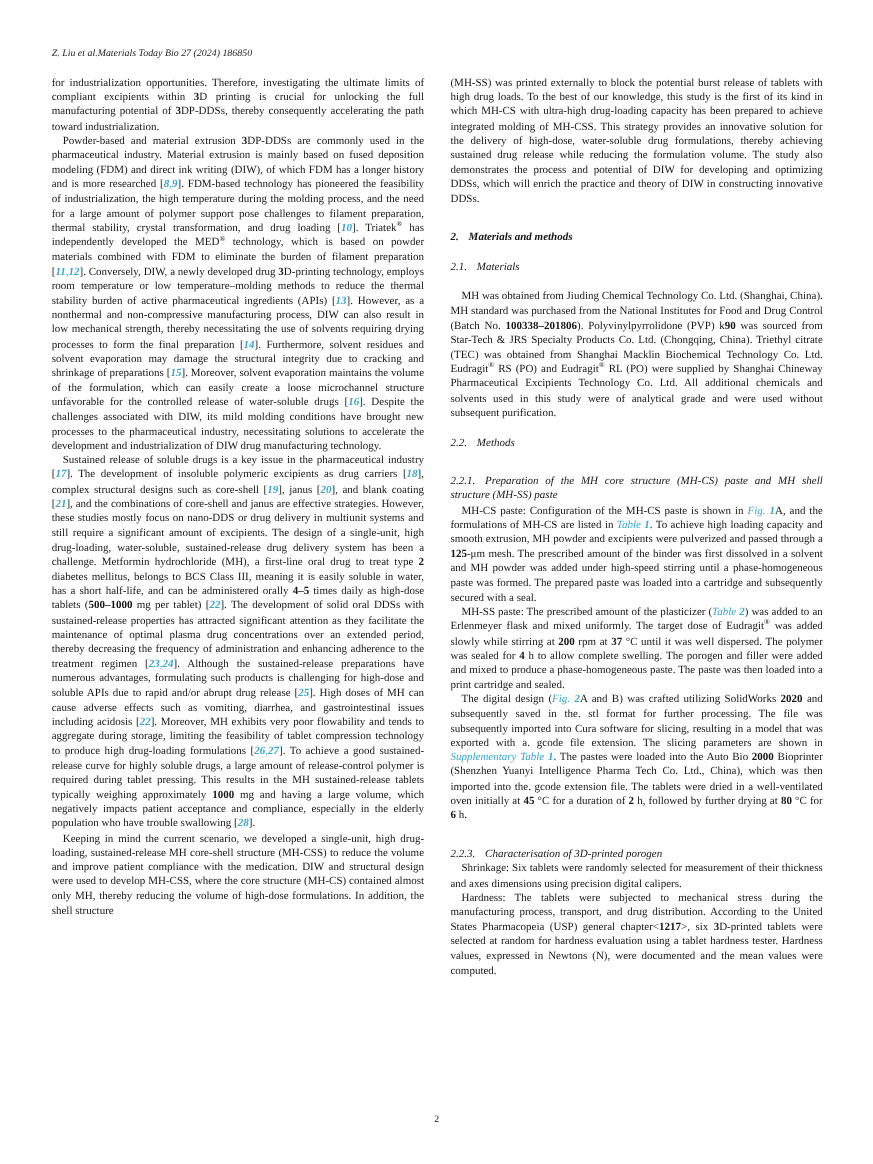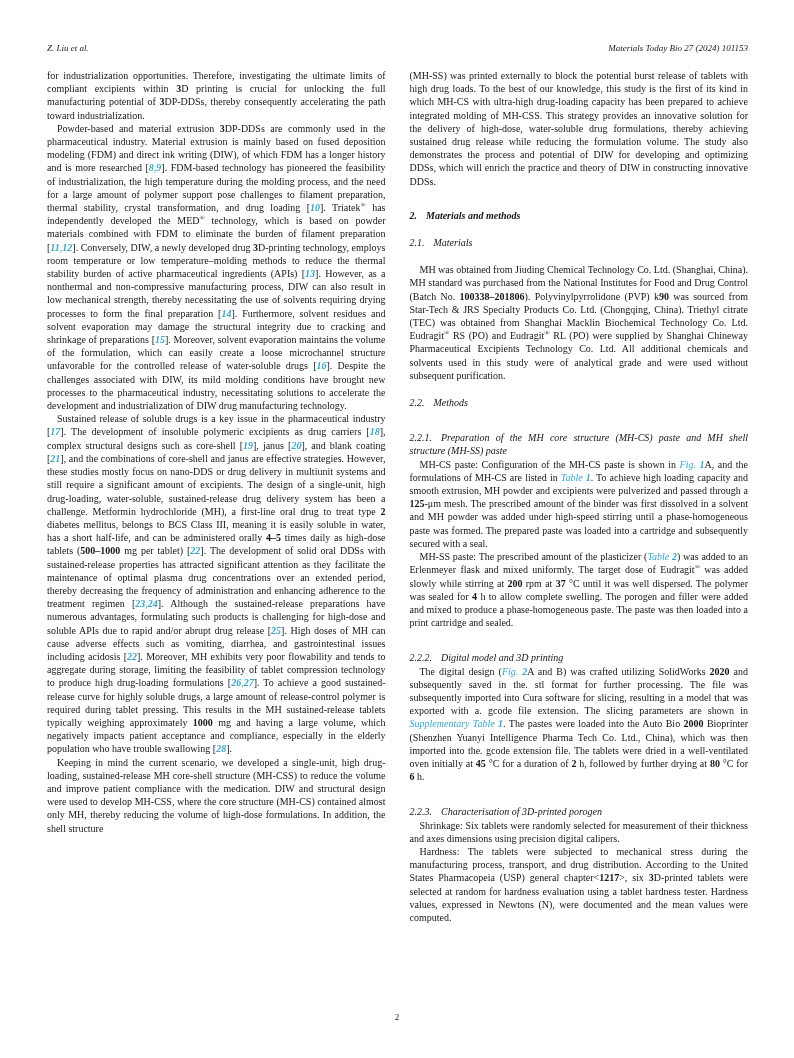--- a/index.html
+++ b/index.html
@@ -3,21 +3,21 @@
 <meta charset="utf-8">
 <style>
   html,body { margin:0; padding:0; background:#ffffff; }
   .page {
     position:relative; width:794px; height:1058px; background:#ffffff;
     font-family:"Liberation Serif", serif; color:#161616;
     overflow:hidden; margin:0 auto;
   }
   .running-head {
     position:absolute; top:43px; left:47px; right:46px;
-    display:flex; justify-content:space-between;
+    display:flex; justify-content:flex-start;
     font-size:9px; font-style:italic; color:#1c1c1c;
   }
   .body-cols {
     position:absolute; top:69px; left:47px; right:46px; height:928px;
     display:flex; gap:24px; overflow:hidden;
   }
   .col {
     flex:1 1 0; min-width:0;
     font-size:10px; line-height:13.2px;
     text-align:justify; hyphens:auto; -webkit-hyphens:auto;
@@ -36,40 +36,39 @@
     position:absolute; bottom:36px; left:0; right:0;
     text-align:center; font-size:9px; color:#1c1c1c;
   }
 </style>
 </head>
 <body>
 
 <div class="page">
   <div class="running-head">
     <span>Z. Liu et al.</span>
-    <span>Materials Today Bio 27 (2024) 101153</span>
+    <span>Materials Today Bio 27 (2024) 186850</span>
   </div>
 
   <div class="body-cols">
     <div class="col" id="col-left">
         <p class="para">for industrialization opportunities. Therefore, investigating the ultimate limits of compliant excipients within <span class="fig">3</span>D printing is crucial for unlocking the full manufacturing potential of <span class="fig">3</span>DP-DDSs, thereby consequently accelerating the path toward industrialization.</p>
         <p class="para indent">Powder-based and material extrusion <span class="fig">3</span>DP-DDSs are commonly used in the pharmaceutical industry. Material extrusion is mainly based on fused deposition modeling (FDM) and direct ink writing (DIW), of which FDM has a longer history and is more researched [<span class="cite"><span class="fig">8</span>,<span class="fig">9</span></span>]. FDM-based technology has pioneered the feasibility of industrialization, the high temperature during the molding process, and the need for a large amount of polymer support pose challenges to filament preparation, thermal stability, crystal transformation, and drug loading [<span class="cite"><span class="fig">10</span></span>]. Triatek<span class="sup-r">®</span> has independently developed the MED<span class="sup-r">®</span> technology, which is based on powder materials combined with FDM to eliminate the burden of filament preparation [<span class="cite"><span class="fig">11</span>,<span class="fig">12</span></span>]. Conversely, DIW, a newly developed drug <span class="fig">3</span>D-printing technology, employs room temperature or low temperature–molding methods to reduce the thermal stability burden of active pharmaceutical ingredients (APIs) [<span class="cite"><span class="fig">13</span></span>]. However, as a nonthermal and non-compressive manufacturing process, DIW can also result in low mechanical strength, thereby necessitating the use of solvents requiring drying processes to form the final preparation [<span class="cite"><span class="fig">14</span></span>]. Furthermore, solvent residues and solvent evaporation may damage the structural integrity due to cracking and shrinkage of preparations [<span class="cite"><span class="fig">15</span></span>]. Moreover, solvent evaporation maintains the volume of the formulation, which can easily create a loose microchannel structure unfavorable for the controlled release of water-soluble drugs [<span class="cite"><span class="fig">16</span></span>]. Despite the challenges associated with DIW, its mild molding conditions have brought new processes to the pharmaceutical industry, necessitating solutions to accelerate the development and industrialization of DIW drug manufacturing technology.</p>
         <p class="para indent">Sustained release of soluble drugs is a key issue in the pharmaceutical industry [<span class="cite"><span class="fig">17</span></span>]. The development of insoluble polymeric excipients as drug carriers [<span class="cite"><span class="fig">18</span></span>], complex structural designs such as core-shell [<span class="cite"><span class="fig">19</span></span>], janus [<span class="cite"><span class="fig">20</span></span>], and blank coating [<span class="cite"><span class="fig">21</span></span>], and the combinations of core-shell and janus are effective strategies. However, these studies mostly focus on nano-DDS or drug delivery in multiunit systems and still require a significant amount of excipients. The design of a single-unit, high drug-loading, water-soluble, sustained-release drug delivery system has been a challenge. Metformin hydrochloride (MH), a first-line oral drug to treat type <span class="fig">2</span> diabetes mellitus, belongs to BCS Class III, meaning it is easily soluble in water, has a short half-life, and can be administered orally <span class="fig">4–5</span> times daily as high-dose tablets (<span class="fig">500–1000</span> mg per tablet) [<span class="cite"><span class="fig">22</span></span>]. The development of solid oral DDSs with sustained-release properties has attracted significant attention as they facilitate the maintenance of optimal plasma drug concentrations over an extended period, thereby decreasing the frequency of administration and enhancing adherence to the treatment regimen [<span class="cite"><span class="fig">23</span>,<span class="fig">24</span></span>]. Although the sustained-release preparations have numerous advantages, formulating such products is challenging for high-dose and soluble APIs due to rapid and/or abrupt drug release [<span class="cite"><span class="fig">25</span></span>]. High doses of MH can cause adverse effects such as vomiting, diarrhea, and gastrointestinal issues including acidosis [<span class="cite"><span class="fig">22</span></span>]. Moreover, MH exhibits very poor flowability and tends to aggregate during storage, limiting the feasibility of tablet compression technology to produce high drug-loading formulations [<span class="cite"><span class="fig">26</span>,<span class="fig">27</span></span>]. To achieve a good sustained-release curve for highly soluble drugs, a large amount of release-control polymer is required during tablet pressing. This results in the MH sustained-release tablets typically weighing approximately <span class="fig">1000</span> mg and having a large volume, which negatively impacts patient acceptance and compliance, especially in the elderly population who have trouble swallowing [<span class="cite"><span class="fig">28</span></span>].</p>
         <p class="para indent">Keeping in mind the current scenario, we developed a single-unit, high drug-loading, sustained-release MH core-shell structure (MH-CSS) to reduce the volume and improve patient compliance with the medication. DIW and structural design were used to develop MH-CSS, where the core structure (MH-CS) contained almost only MH, thereby reducing the volume of high-dose formulations. In addition, the shell structure</p>
       </div>
     <div class="col" id="col-right">
         <p class="para">(MH-SS) was printed externally to block the potential burst release of tablets with high drug loads. To the best of our knowledge, this study is the first of its kind in which MH-CS with ultra-high drug-loading capacity has been prepared to achieve integrated molding of MH-CSS. This strategy provides an innovative solution for the delivery of high-dose, water-soluble drug formulations, thereby achieving sustained drug release while reducing the formulation volume. The study also demonstrates the process and potential of DIW for developing and optimizing DDSs, which will enrich the practice and theory of DIW in constructing innovative DDSs.</p>
         <div class="hd h2"><span class="hnum">2.</span><span class="htitle">Materials and methods</span></div>
         <div class="hd h3"><span class="hnum">2.1.</span><span class="htitle">Materials</span></div>
         <p class="para indent">MH was obtained from Jiuding Chemical Technology Co. Ltd. (Shanghai, China). MH standard was purchased from the National Institutes for Food and Drug Control (Batch No. <span class="fig">100338–201806</span>). Polyvinylpyrrolidone (PVP) k<span class="fig">90</span> was sourced from Star-Tech &amp; JRS Specialty Products Co. Ltd. (Chongqing, China). Triethyl citrate (TEC) was obtained from Shanghai Macklin Biochemical Technology Co. Ltd. Eudragit<span class="sup-r">®</span> RS (PO) and Eudragit<span class="sup-r">®</span> RL (PO) were supplied by Shanghai Chineway Pharmaceutical Excipients Technology Co. Ltd. All additional chemicals and solvents used in this study were of analytical grade and were used without subsequent purification.</p>
         <div class="hd h3"><span class="hnum">2.2.</span><span class="htitle">Methods</span></div>
         <div class="hd h4"><span class="hnum">2.2.1.</span><span class="htitle">Preparation of the MH core structure (MH-CS) paste and MH shell structure (MH-SS) paste</span></div>
         <p class="para indent">MH-CS paste: Configuration of the MH-CS paste is shown in <span class="cite">Fig. <span class="fig">1</span></span>A, and the formulations of MH-CS are listed in <span class="cite">Table <span class="fig">1</span></span>. To achieve high loading capacity and smooth extrusion, MH powder and excipients were pulverized and passed through a <span class="fig">125</span>-μm mesh. The prescribed amount of the binder was first dissolved in a solvent and MH powder was added under high-speed stirring until a phase-homogeneous paste was formed. The prepared paste was loaded into a cartridge and subsequently secured with a seal.</p>
         <p class="para indent">MH-SS paste: The prescribed amount of the plasticizer (<span class="cite">Table <span class="fig">2</span></span>) was added to an Erlenmeyer flask and mixed uniformly. The target dose of Eudragit<span class="sup-r">®</span> was added slowly while stirring at <span class="fig">200</span> rpm at <span class="fig">37</span> °C until it was well dispersed. The polymer was sealed for <span class="fig">4</span> h to allow complete swelling. The porogen and filler were added and mixed to produce a phase-homogeneous paste. The paste was then loaded into a print cartridge and sealed.</p>
-        <div class="hd h4"><span class="hnum">2.2.2.</span><span class="htitle">Digital model and 3D printing</span></div>
         <p class="para indent">The digital design (<span class="cite">Fig. <span class="fig">2</span></span>A and B) was crafted utilizing SolidWorks <span class="fig">2020</span> and subsequently saved in the. stl format for further processing. The file was subsequently imported into Cura software for slicing, resulting in a model that was exported with a. gcode file extension. The slicing parameters are shown in <span class="cite">Supplementary Table <span class="fig">1</span></span>. The pastes were loaded into the Auto Bio <span class="fig">2000</span> Bioprinter (Shenzhen Yuanyi Intelligence Pharma Tech Co. Ltd., China), which was then imported into the. gcode extension file. The tablets were dried in a well-ventilated oven initially at <span class="fig">45</span> °C for a duration of <span class="fig">2</span> h, followed by further drying at <span class="fig">80</span> °C for <span class="fig">6</span> h.</p>
         <div class="hd h4"><span class="hnum">2.2.3.</span><span class="htitle">Characterisation of 3D-printed porogen</span></div>
         <p class="para indent">Shrinkage: Six tablets were randomly selected for measurement of their thickness and axes dimensions using precision digital calipers.</p>
         <p class="para indent">Hardness: The tablets were subjected to mechanical stress during the manufacturing process, transport, and drug distribution. According to the United States Pharmacopeia (USP) general chapter&lt;<span class="fig">1217</span>&gt;, six <span class="fig">3</span>D-printed tablets were selected at random for hardness evaluation using a tablet hardness tester. Hardness values, expressed in Newtons (N), were documented and the mean values were computed.</p>
       </div>
   </div>
 
   <div class="page-num">2</div>
 </div>
 

